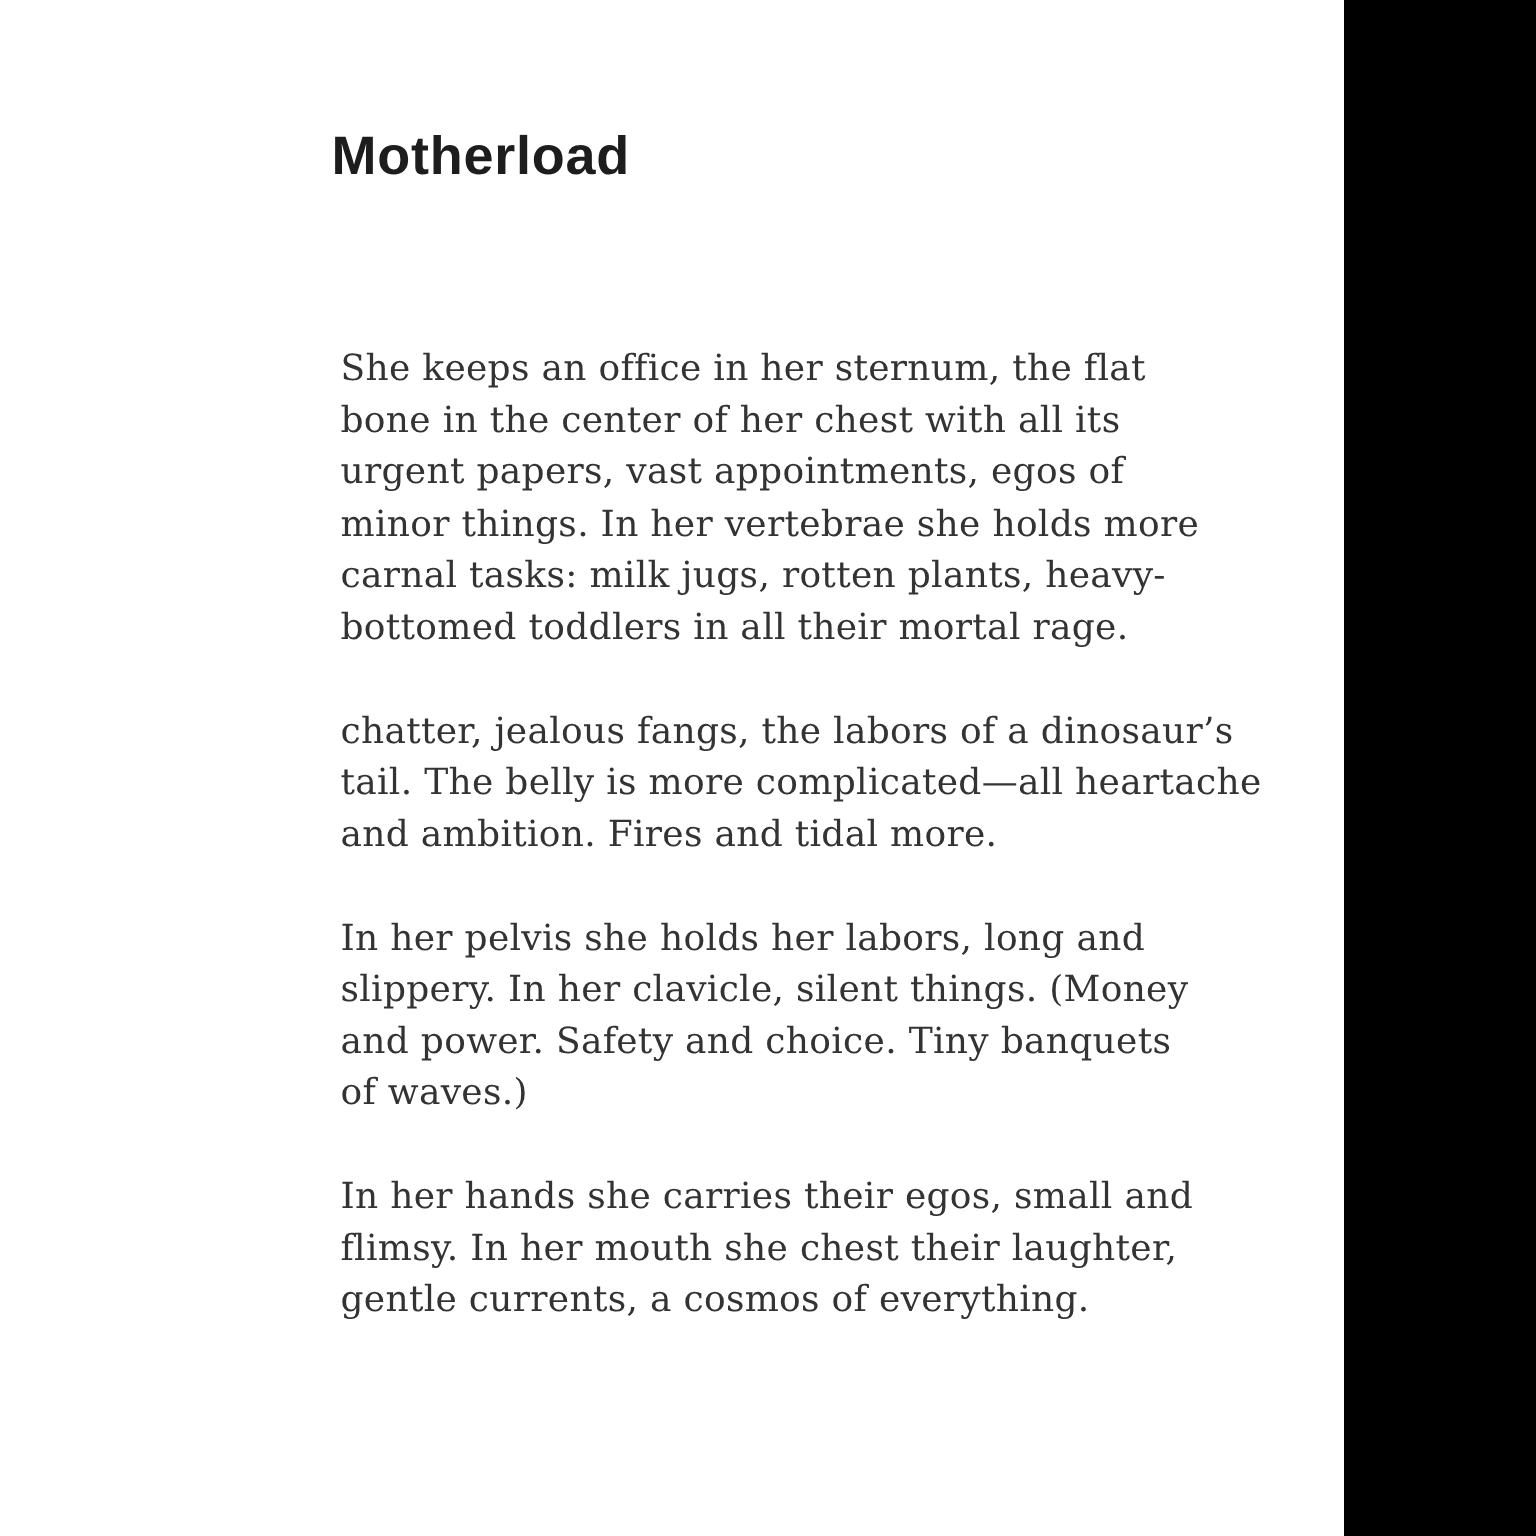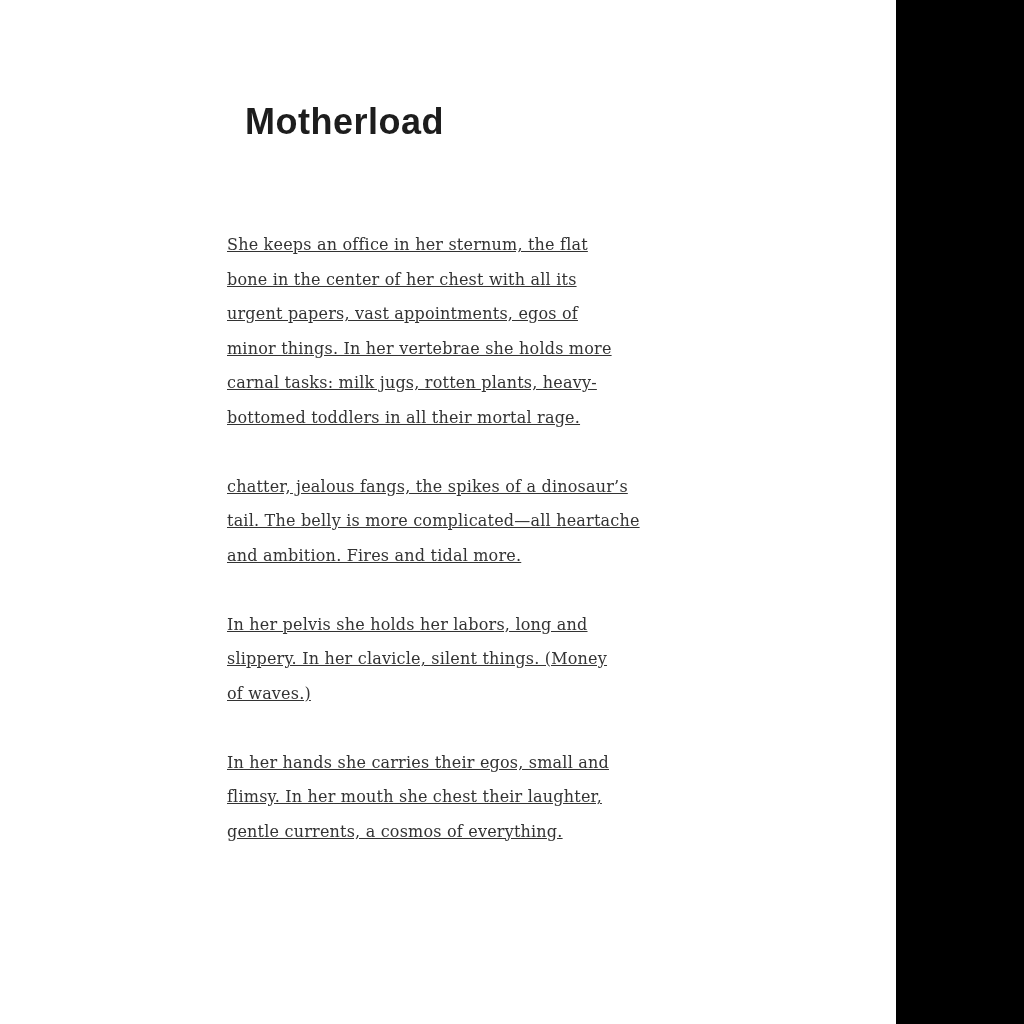--- a/index.html
+++ b/index.html
@@ -18,50 +18,48 @@
   .right-panel {
     position: absolute;
     top: 0;
     right: 0;
     width: 128px;
     height: 1024px;
     background: #000000;
   }
   .content {
     position: absolute;
-    left: 245px;
+    left: 221px;
     top: 84px;
     width: 500px;
-    margin-top: 18px;
   }
   .poem-title {
     margin: 0;
     font-family: "Liberation Sans", sans-serif;
     font-weight: 800;
     font-size: 36px;
     letter-spacing: 0.5px;
     color: #1d1d1d;
     line-height: 1.1;
   }
   .poem {
     position: absolute;
     left: 227px;
     top: 228px;
     width: 500px;
   }
   .stanza {
     margin: 0 0 34.5px 0;
   }
   .poem-line {
-    font-size: 16px;
+    font-size: 24px;
     line-height: 34.5px;
     color: #333333;
     letter-spacing: 0.2px;
     white-space: nowrap;
-    text-decoration: underline;
   }
 </style>
 </head>
 <body>
 
 <div class="page">
 
   <div class="content">
     <h1 class="poem-title">Motherload</h1>
   </div>
@@ -70,28 +68,29 @@
   <div class="stanza">
         <div class="poem-line">She keeps an office in her sternum, the flat</div>
         <div class="poem-line">bone in the center of her chest with all its</div>
         <div class="poem-line">urgent papers, vast appointments, egos of</div>
         <div class="poem-line">minor things. In her vertebrae she holds more</div>
         <div class="poem-line">carnal tasks: milk jugs, rotten plants, heavy-</div>
         <div class="poem-line">bottomed toddlers in all their mortal rage.</div>
       </div>
 
   <div class="stanza">
-        <div class="poem-line">chatter, jealous fangs, the spikes of a dinosaur’s</div>
+        <div class="poem-line">chatter, jealous fangs, the labors of a dinosaur’s</div>
         <div class="poem-line">tail. The belly is more complicated—all heartache</div>
         <div class="poem-line">and ambition. Fires and tidal more.</div>
       </div>
 
   <div class="stanza">
         <div class="poem-line">In her pelvis she holds her labors, long and</div>
         <div class="poem-line">slippery. In her clavicle, silent things. (Money</div>
+        <div class="poem-line">and power. Safety and choice. Tiny banquets</div>
         <div class="poem-line">of waves.)</div>
       </div>
 
   <div class="stanza">
         <div class="poem-line">In her hands she carries their egos, small and</div>
         <div class="poem-line">flimsy. In her mouth she chest their laughter,</div>
         <div class="poem-line">gentle currents, a cosmos of everything.</div>
       </div>
 </div>
 

